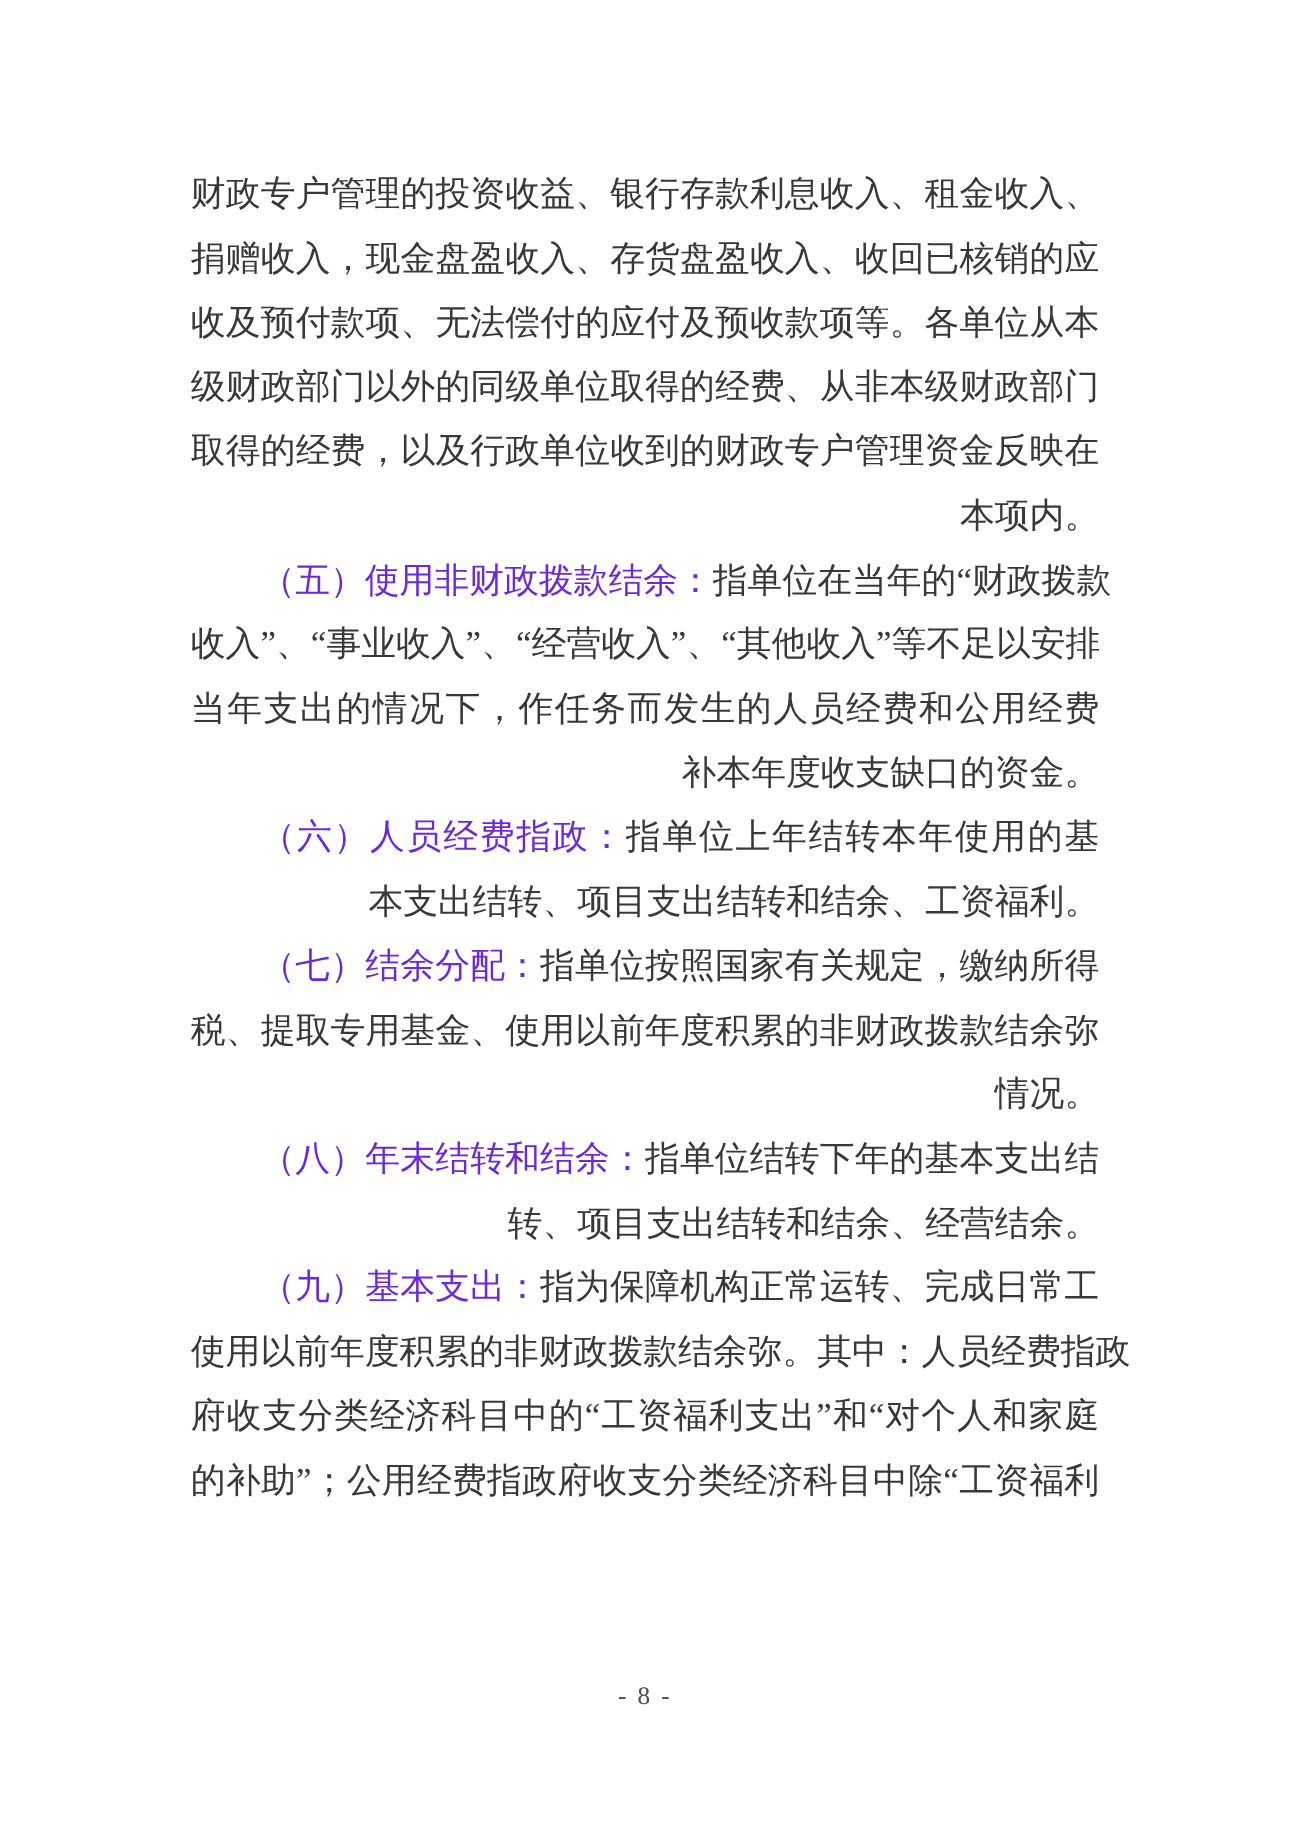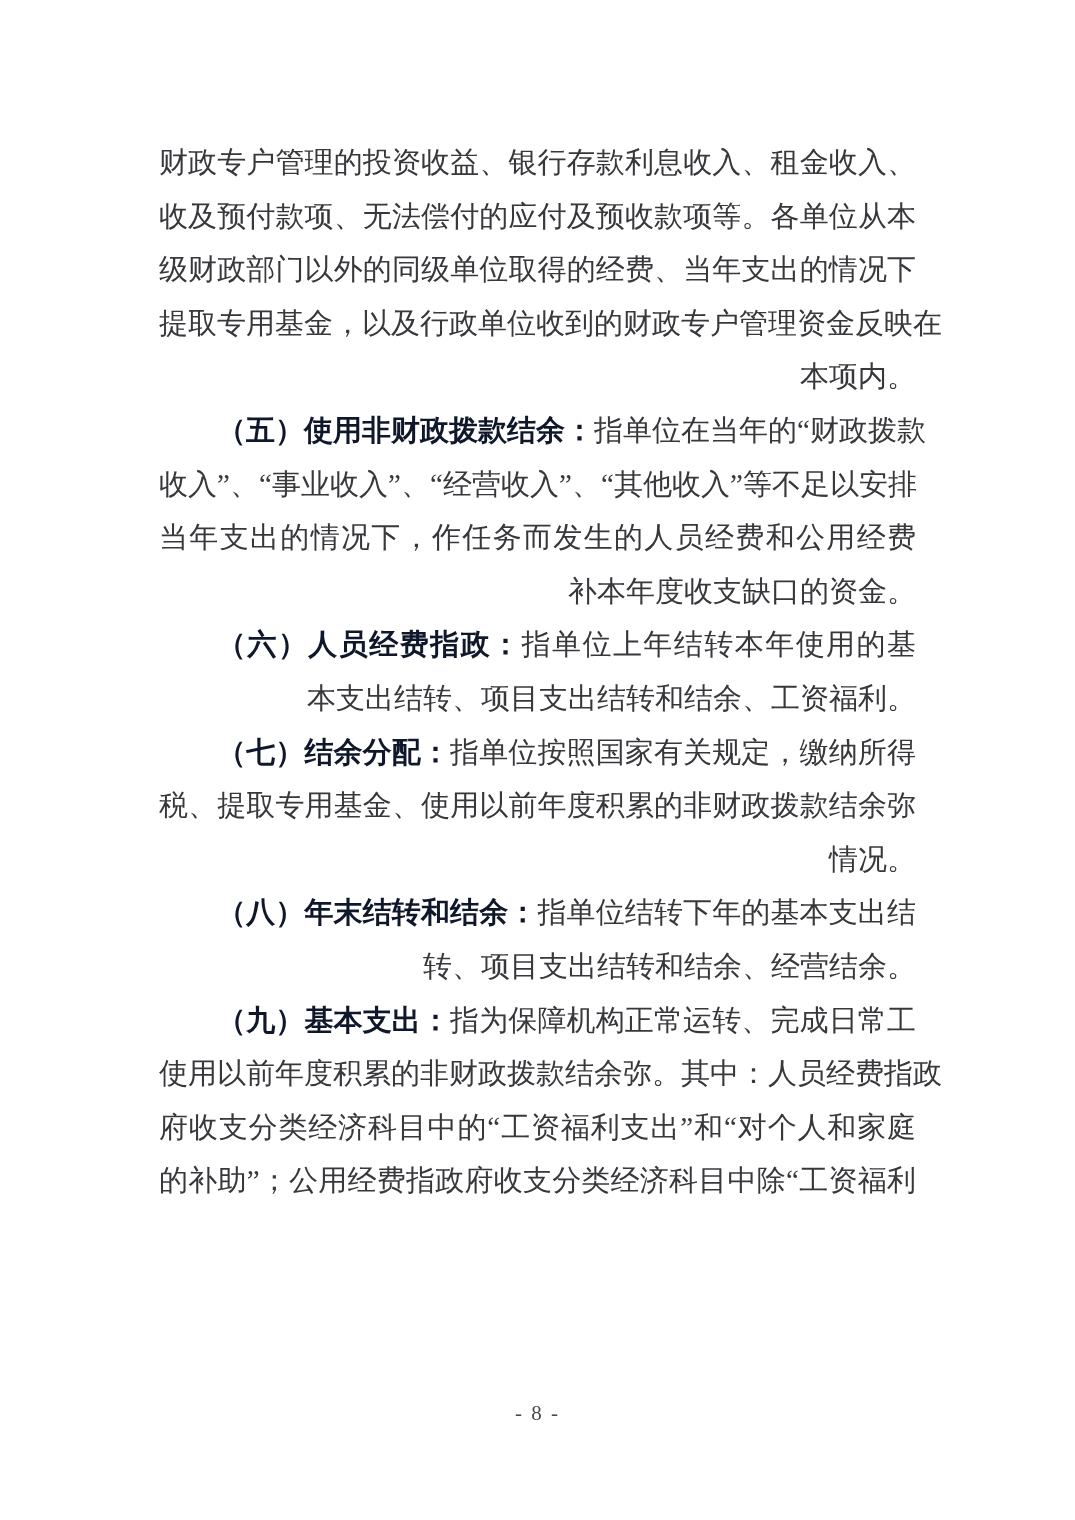--- a/index.html
+++ b/index.html
@@ -31,22 +31,22 @@
     text-align: right;
   }
   .line.full {
     text-align: justify;
     text-align-last: justify;
   }
   .line.indent {
     padding-left: 58px;
   }
   .bold {
-    font-weight: 700;
-    color: #0f172a;
+    font-weight: 400;
+    color: #6d28d9;
   }
   
   .q {
     display: inline-block;
     width: 13px;
     overflow: visible;
   }
   .footer {
     position: absolute;
     top: 1398px;
@@ -58,23 +58,24 @@
     color: #4a4a4e;
     letter-spacing: 2px;
   }
 </style>
 </head>
 <body>
 
 <div class="page">
   <div class="content">
       <div class="line full"><span>财政专户管理的投资收益、银行存款利息收入、租金收入、</span></div>
+      <div class="line full"><span>捐赠收入，现金盘盈收入、存货盘盈收入、收回已核销的应</span></div>
       <div class="line full"><span>收及预付款项、无法偿付的应付及预收款项等。各单位从本</span></div>
-      <div class="line full"><span>级财政部门以外的同级单位取得的经费、当年支出的情况下</span></div>
-      <div class="line full"><span>提取专用基金，以及行政单位收到的财政专户管理资金反映在</span></div>
+      <div class="line full"><span>级财政部门以外的同级单位取得的经费、从非本级财政部门</span></div>
+      <div class="line full"><span>取得的经费，以及行政单位收到的财政专户管理资金反映在</span></div>
       <div class="line"><span>本项内。</span></div>
       <div class="line indent full"><span class="bold">（五）使用非财政拨款结余：</span><span>指单位在当年的<span class="q">“</span>财政拨款</span></div>
       <div class="line full"><span>收入<span class="q">”</span>、<span class="q">“</span>事业收入<span class="q">”</span>、<span class="q">“</span>经营收入<span class="q">”</span>、<span class="q">“</span>其他收入<span class="q">”</span>等不足以安排</span></div>
       <div class="line full"><span>当年支出的情况下，作任务而发生的人员经费和公用经费</span></div>
       <div class="line"><span>补本年度收支缺口的资金。</span></div>
       <div class="line indent full"><span class="bold">（六）人员经费指政：</span><span>指单位上年结转本年使用的基</span></div>
       <div class="line"><span>本支出结转、项目支出结转和结余、工资福利。</span></div>
       <div class="line indent full"><span class="bold">（七）结余分配：</span><span>指单位按照国家有关规定，缴纳所得</span></div>
       <div class="line full"><span>税、提取专用基金、使用以前年度积累的非财政拨款结余弥</span></div>
       <div class="line"><span>情况。</span></div>

